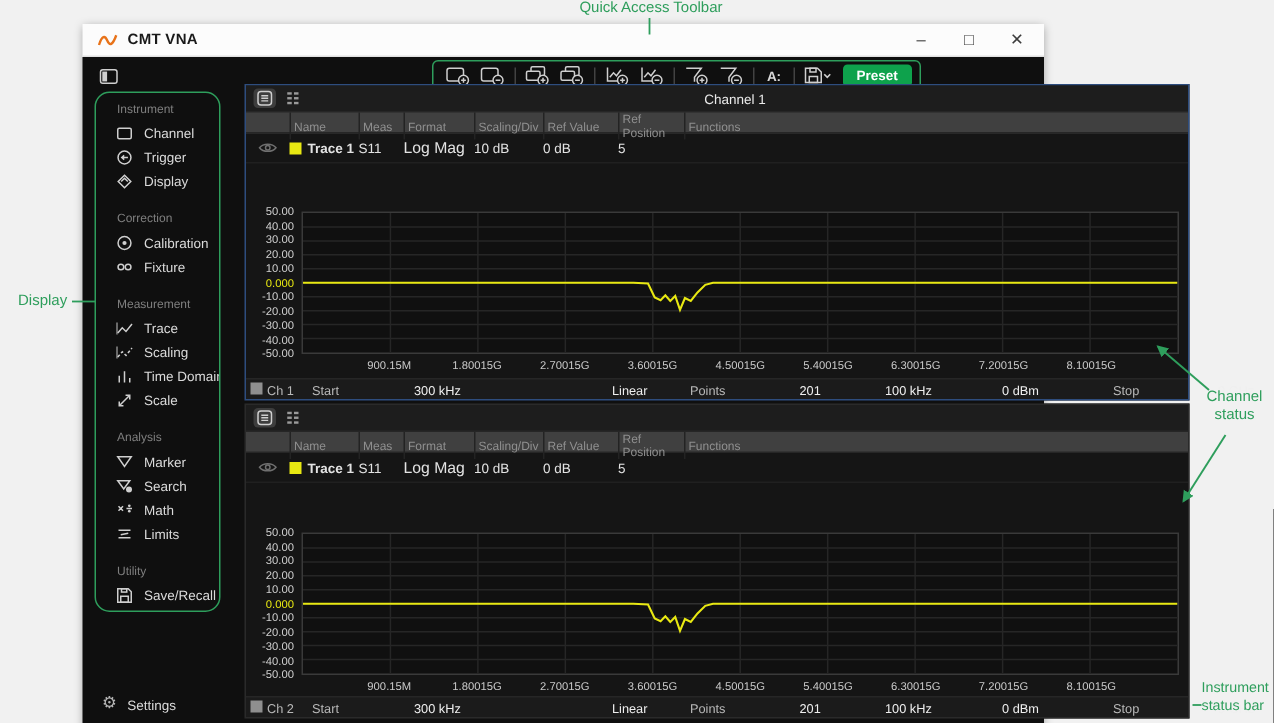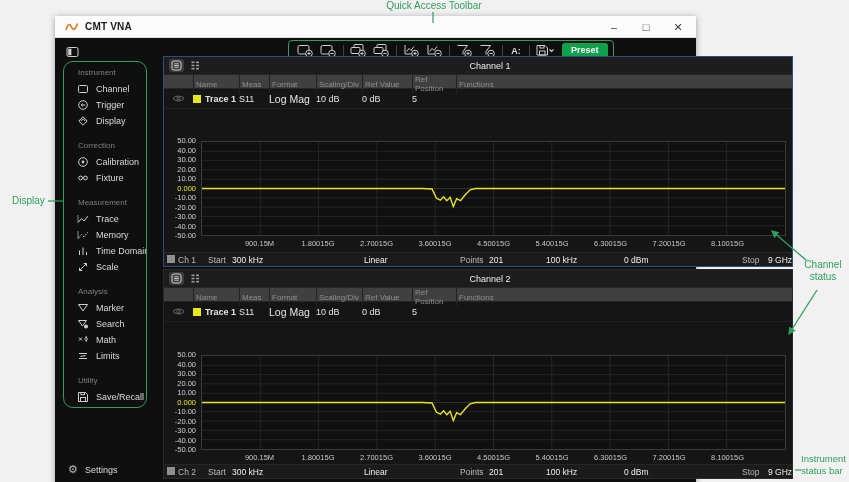--- a/index.html
+++ b/index.html
@@ -55,21 +55,21 @@
   .yaxis { position:absolute; left:0; top:0; width:34px; height:95px; }
   .yaxis span { position:absolute; right:2px; font-size:7.5px; color:#cfcfcf; line-height:8px; }
   .yaxis span.zero { color:#e8e812; }
   .plot { position:absolute; left:37px; top:0; width:585px; height:95px; border:1px solid #3a3a3a; background:#101010; }
   .plot svg { display:block; width:100%; height:100%; }
   .xaxis { position:absolute; left:37px; top:98px; width:585px; height:11px;text-decoration:underline; }
   .xaxis span { position:absolute; transform:translateX(-50%); font-size:7.5px; color:#c9c9c9; }
 
   .ch-status { position:absolute; left:0; right:0; bottom:0; height:14px; background:#1b1b1b; border-top:1px solid #262626; font-size:8.5px; }
   .ch-status span { position:absolute; top:2px; color:#b9b9b9; white-space:nowrap; }
-  .ch-status .val { color:#efefef; }
+  .ch-status .val { color:#efefef;margin-left:44px; }
   .ch-chip { position:absolute; left:3px; top:3px; width:8px; height:8px; background:#8f8f8f; }
 
   
   .inst-bar { position:absolute; left:0; right:0; bottom:0; height:13px; background:#0d0d0d; border:1px solid #0ea24c; font-size:8.5px; color:#dedede; }
   .inst-bar span { position:absolute; top:1px; white-space:nowrap; }
   .toggle { position:absolute; left:7px; top:2px; width:19px; height:8px; background:#0ea24c; border-radius:4px; }
   .toggle::after { content:""; position:absolute; right:1px; top:1px; width:6px; height:6px; background:#fff; border-radius:50%; }
   .green-dot { position:absolute; left:56px; top:4px; width:5px; height:5px; border-radius:50%; background:#1db954; }
 
   
@@ -243,21 +243,21 @@
             <path d="M1 10 V2" stroke="#8a8a8a"></path>
             <path d="M1.5 9 L4.5 5.5 L7 8 L11 3"></path>
           </svg>
         <span>Trace</span>
       </div>
       <div class="side-item">
         <svg class="icon" width="12" height="12" viewBox="0 0 12 12">
             <path d="M1 10 V2" stroke="#8a8a8a"></path>
             <path d="M1.5 9 L4.5 5.5 L7 8 L11 3" stroke-dasharray="2 1.4"></path>
           </svg>
-        <span>Memory</span>
+        <span>Scaling</span>
       </div>
       <div class="side-item">
         <svg class="icon" width="12" height="12" viewBox="0 0 12 12">
             <path d="M2.5 10 V5.5 M6 10 V2.5 M9.5 10 V7"></path>
           </svg>
         <span>Time Domain</span>
       </div>
       <div class="side-item">
         <svg class="icon" width="12" height="12" viewBox="0 0 12 12">
             <path d="M2.5 9.5 L9.5 2.5 M2.5 6.7 V9.5 H5.3 M9.5 5.3 V2.5 H6.7"></path>
@@ -434,21 +434,20 @@
         <span class="view-grid-btn">
           <svg width="11" height="11" viewBox="0 0 11 11" fill="#9a9a9a">
               <rect x="1.5" y="1.5" width="3" height="1.6"></rect>
               <rect x="6" y="1.5" width="3" height="1.6"></rect>
               <rect x="1.5" y="4.7" width="3" height="1.6"></rect>
               <rect x="6" y="4.7" width="3" height="1.6"></rect>
               <rect x="1.5" y="7.9" width="3" height="1.6"></rect>
               <rect x="6" y="7.9" width="3" height="1.6"></rect>
             </svg>
         </span>
-        <span class="ch-title">Channel 2</span>
       </div>
       <div class="tbl-head">
         <div></div>
         <div>Name</div>
         <div>Meas</div>
         <div>Format</div>
         <div>Scaling/Div</div>
         <div>Ref Value</div>
         <div>Ref Position</div>
         <div>Functions</div>

